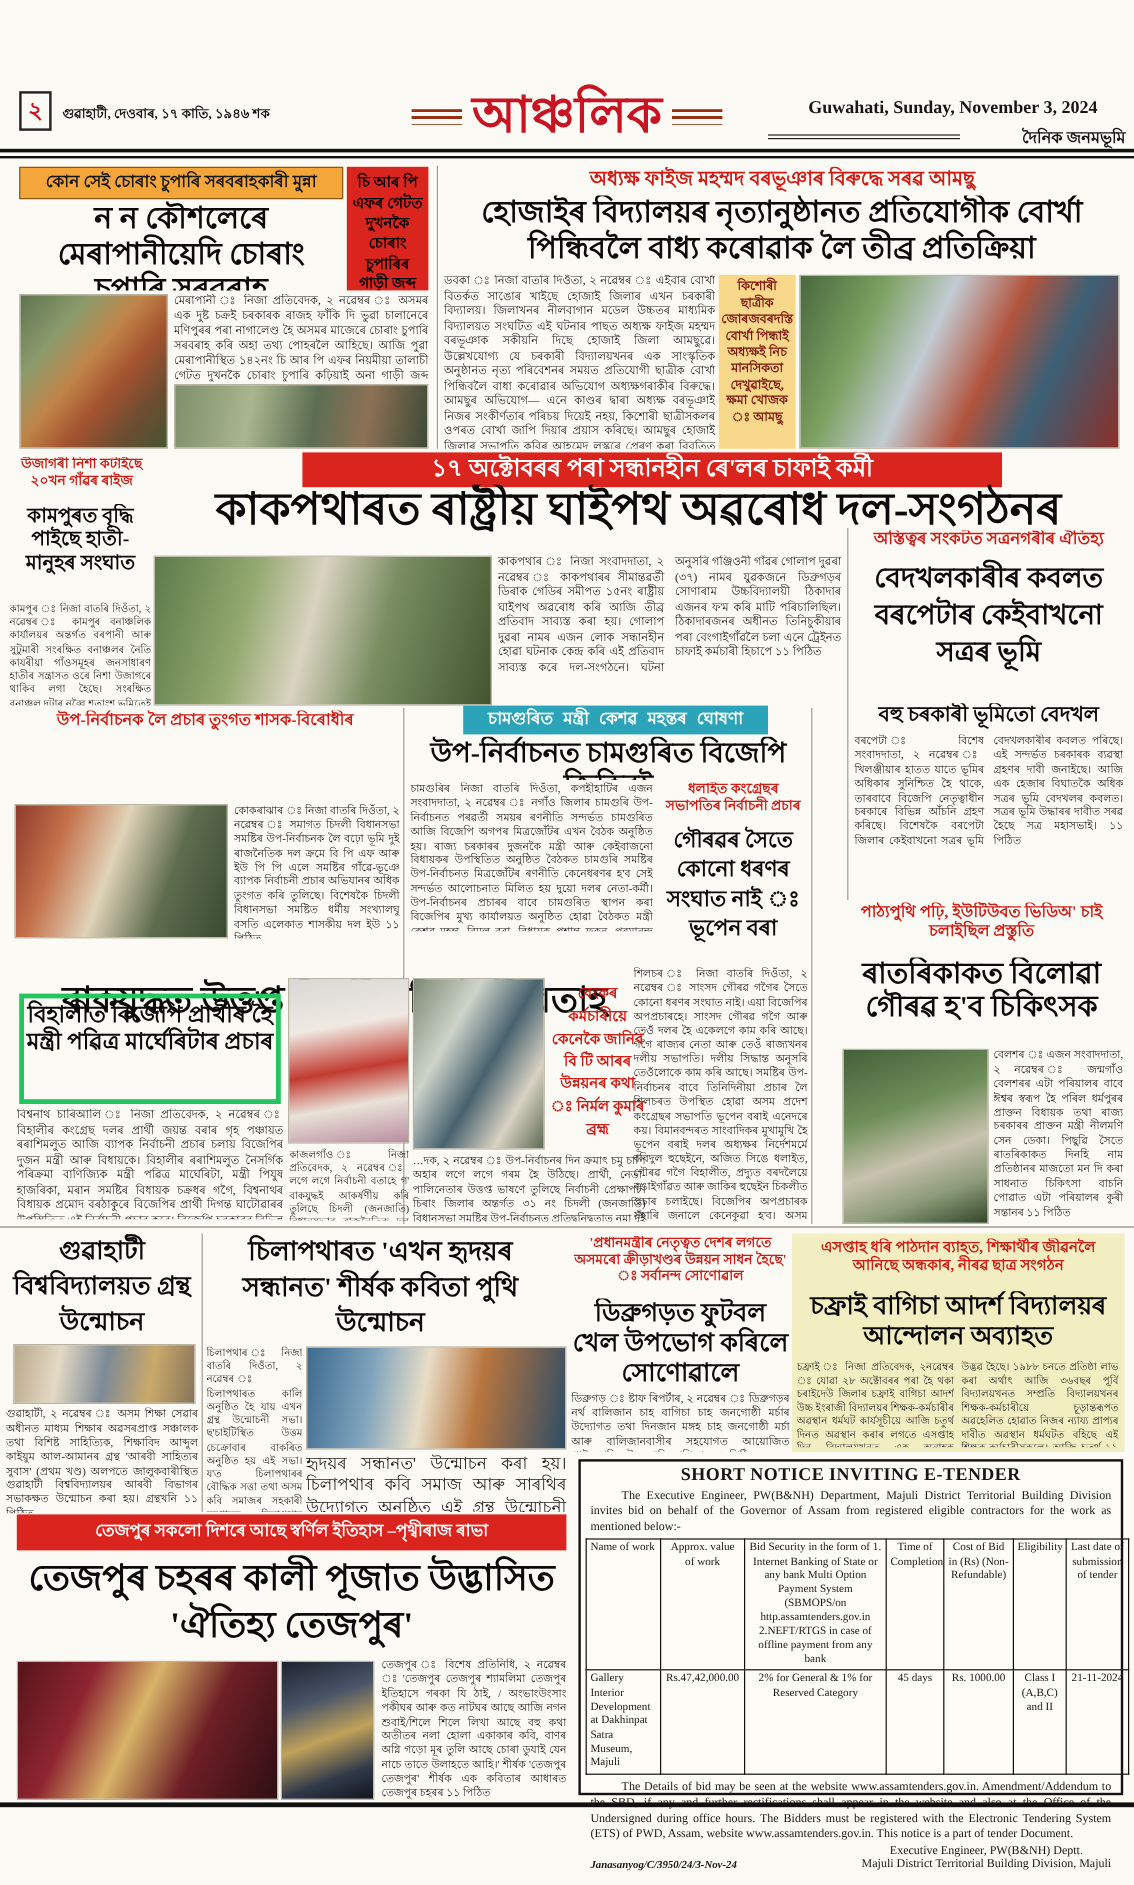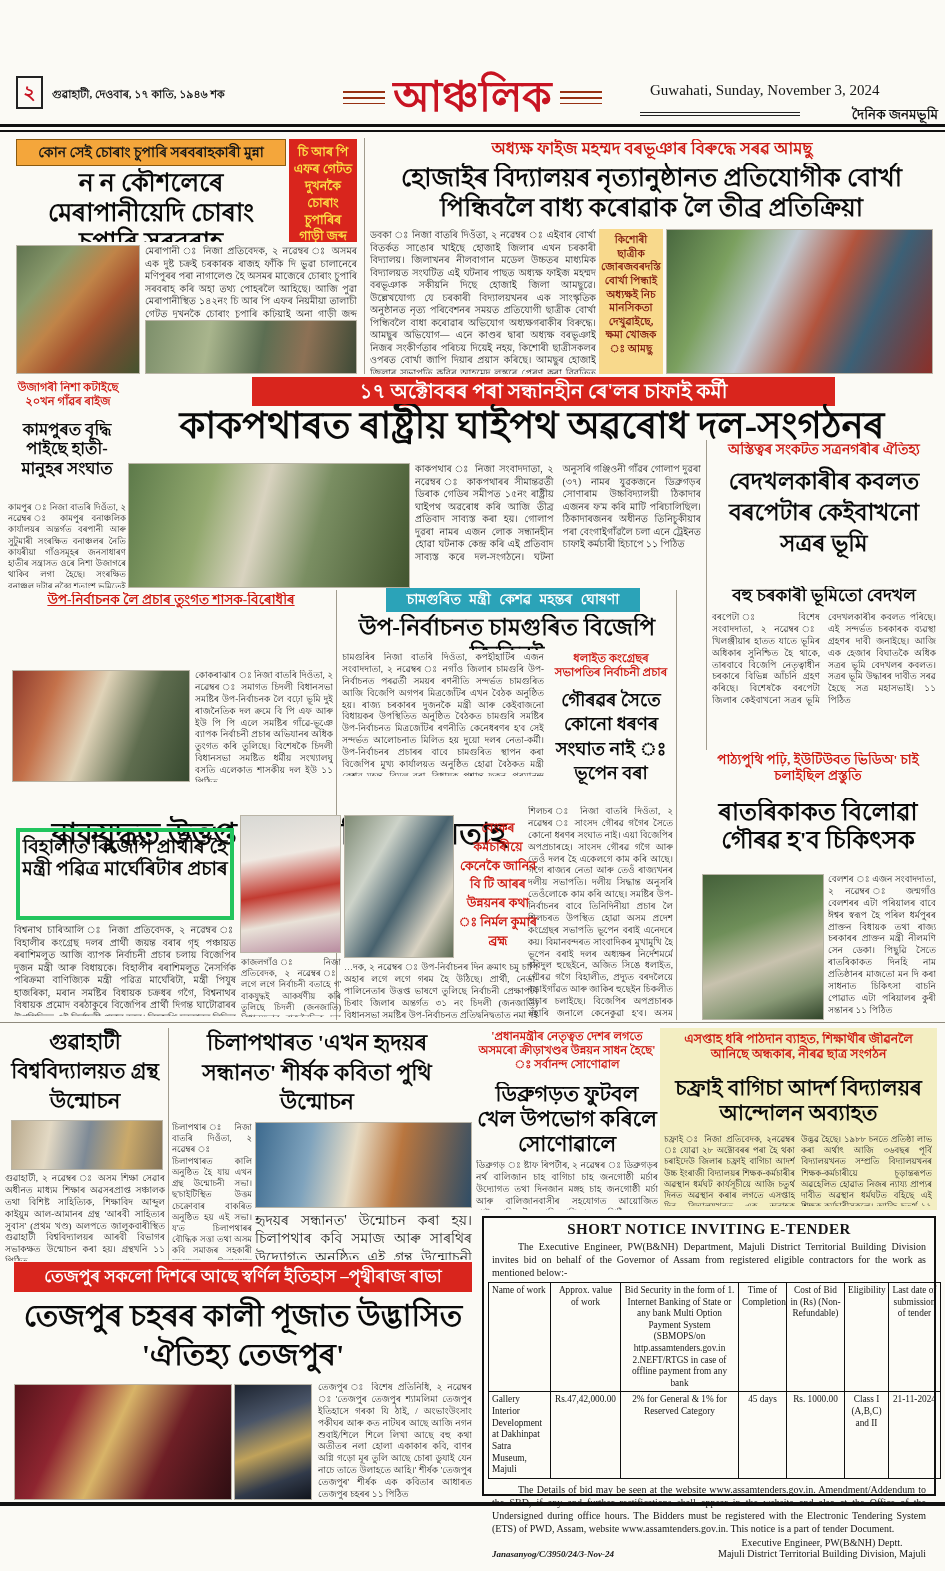--- a/index.html
+++ b/index.html
@@ -27,36 +27,36 @@
   .vr{background:#a19c8e;width:1px;}
   .hrule{background:#8f8a7d;height:1px;}
   .ybox{background:#f8d98c;color:#7e180f;font-weight:bold;text-align:center;overflow:hidden;}
   .panel{background:#f3eec2;}
   .tender{border:2px solid #111;background:#fdfcf7;font-family:"Liberation Serif",serif;}
   .tender table{width:100%;border-collapse:collapse;table-layout:fixed;}
   .tender th,.tender td{border:1px solid #111;font-size:9.3px;line-height:1.25;padding:2px 3px;font-weight:normal;vertical-align:top;text-align:center;overflow:hidden;}
   .tender .t-title{font-size:15px;font-weight:bold;text-align:center;letter-spacing:.4px;}
   .tender .t-intro{font-size:10px;text-align:justify;line-height:1.3;text-indent:26px;margin:2px 4px 3px 4px;}
   .tender .t-details{font-size:10px;text-align:justify;line-height:1.3;text-indent:26px;margin:4px 4px 2px 4px;}
-  .sidebox{background:#d9251d;color:#fde047;font-weight:bold;text-align:center;overflow:hidden;}
+  .sidebox{background:#d9251d;color:#000000;font-weight:bold;text-align:center;overflow:hidden;}
   .deco-lines{height:13px;width:42px;background:repeating-linear-gradient(#973012 0 2px,transparent 2px 6px);}
 </style>
 </head>
 <body>
 
 <div class="page">
 
   <div class="abs" style="left:16px;top:76px;width:27px;height:33px;border:2px solid #222;color:#c81422;font-weight:bold;font-size:19px;text-align:center;line-height:30px;">২</div>
   <div class="abs" style="left:52px;top:86px;width:230px;font-size:11px;font-weight:bold;">গুৱাহাটী, দেওবাৰ, ১৭ কাতি, ১৯৪৬ শক</div>
   <div class="abs" style="left:320px;top:70px;width:305px;height:54px;display:flex;align-items:center;justify-content:center;gap:8px;">
     <span class="deco-lines"></span>
     <span style="font-size:42px;font-weight:bold;color:#c81422;line-height:1;">আঞ্চলিক</span>
     <span class="deco-lines"></span>
   </div>
-  <div class="abs" style="left:650px;top:82px;width:288px;font-size:15px;font-weight:normal;text-align:left;">Guwahati, Sunday, November 3, 2024</div>
+  <div class="abs" style="left:650px;top:82px;width:288px;font-size:15px;font-weight:bold;text-align:center;">Guwahati, Sunday, November 3, 2024</div>
   <div class="abs" style="left:640px;top:112px;width:160px;height:4px;border-top:1.5px solid #222;border-bottom:1.5px solid #222;"></div>
   <div class="abs" style="left:804px;top:104px;width:134px;font-size:13.5px;font-weight:bold;text-align:right;">দৈনিক জনমভূমি</div>
   <div class="abs" style="left:0px;top:124px;width:945px;height:3px;background:#111;"></div>
   <div class="abs" style="left:0px;top:130px;width:945px;height:1.5px;background:#111;"></div>
 
   <div class="abs" style="left:16px;top:139px;width:270px;height:27px;background:#f4a63b;border:1px solid #8a5a10;font-weight:bold;font-size:14px;text-align:center;line-height:25px;overflow:hidden;">কোন সেই চোৰাং চুপাৰি সৰবৰাহকাৰী মুন্না</div>
   <div class="abs hl" style="left:16px;top:168px;width:270px;height:74px;font-size:25px;">ন ন কৌশলেৰে মেৰাপানীয়েদি চোৰাং চুপাৰি সৰবৰাহ</div>
   <div class="abs sidebox" style="left:289px;top:139px;width:68px;height:103px;font-size:12.5px;padding:5px 3px;line-height:1.35;">চি আৰ পি এফৰ গেটত দুখনকৈ চোৰাং চুপাৰিৰ গাড়ী জব্দ</div>
   <div class="abs photo ph1" style="left:16px;top:245px;width:124px;height:129px;"></div>
   <div class="abs body-txt" style="left:145px;top:245px;width:212px;height:73px;">মেৰাপানী ঃ নিজা প্ৰতিবেদক, ২ নৱেম্বৰ ঃ অসমৰ এক দুষ্ট চক্ৰই চৰকাৰক ৰাজহ ফাঁকি দি ভুৱা চালানেৰে মণিপুৰৰ পৰা নাগালেণ্ড হৈ অসমৰ মাজেৰে চোৰাং চুপাৰি সৰবৰাহ কৰি অহা তথ্য পোহৰলৈ আহিছে। আজি পুৱা মেৰাপানীস্থিত ১৪২নং চি আৰ পি এফৰ নিয়মীয়া তালাচী গেটত দুখনকৈ চোৰাং চুপাৰি কঢ়িয়াই অনা গাড়ী জব্দ কৰাৰ পাছত ন ন তথ্য পোহৰলৈ আহিছে। এ এছ ২৬ এ টি-২৩৫৭ আৰু এন এল ০১ এ ই-০০৮০ নম্বৰৰ ট্ৰাক দুখনত বস্তা বনাই লুকুৱাই আনিছিল চুপাৰিখিনি। ১১ পিঠিত</div>
@@ -80,21 +80,21 @@
   <div class="abs photo ph4" style="left:128px;top:463px;width:282px;height:125px;"></div>
   <div class="abs body-txt" style="left:415px;top:463px;width:286px;height:125px;column-count:2;column-gap:9px;">কাকপথাৰ ঃ নিজা সংবাদদাতা, ২ নৱেম্বৰ ঃ কাকপথাৰৰ সীমান্তৱৰ্তী ডিৰাক গেডিৰ সমীপত ১৫নং ৰাষ্ট্ৰীয় ঘাইপথ অৱৰোধ কৰি আজি তীব্ৰ প্ৰতিবাদ সাব্যস্ত কৰা হয়। গোলাপ দুৱৰা নামৰ এজন লোক সন্ধানহীন হোৱা ঘটনাক কেন্দ্ৰ কৰি এই প্ৰতিবাদ সাব্যস্ত কৰে দল-সংগঠনে। ঘটনা অনুসৰি গঞ্জিওনী গাঁৱৰ গোলাপ দুৱৰা (৩৭) নামৰ যুৱকজনে ডিব্ৰুগড়ৰ সোণাৰাম উচ্চবিদ্যালয়ী ঠিকাদাৰ এজনৰ ফ'ম কৰি মাটি পৰিচালিছিল। ঠিকাদাৰজনৰ অধীনত তিনিচুকীয়াৰ পৰা বেংগাইগাঁৱলৈ চলা এনে ট্ৰেইনত চাফাই কৰ্মচাৰী হিচাপে ১১ পিঠিত</div>
 
   <div class="abs vr" style="left:706px;top:440px;height:310px;"></div>
 
   <div class="abs kick" style="left:712px;top:442px;width:224px;height:22px;font-size:14px;">অস্তিত্বৰ সংকটত সত্ৰনগৰীৰ ঐতিহ্য</div>
   <div class="abs hl" style="left:712px;top:466px;width:224px;height:118px;font-size:23px;line-height:1.35;">বেদখলকাৰীৰ কবলত বৰপেটাৰ কেইবাখনো সত্ৰৰ ভূমি</div>
   <div class="abs hl" style="left:712px;top:586px;width:224px;height:24px;font-size:17px;">বহু চৰকাৰী ভূমিতো বেদখল</div>
   <div class="abs body-txt" style="left:712px;top:612px;width:224px;height:136px;column-count:2;column-gap:8px;font-size:9px;">বৰপেটা ঃ বিশেষ সংবাদদাতা, ২ নৱেম্বৰ ঃ খিলঞ্জীয়াৰ হাতত যাতে ভূমিৰ অধিকাৰ সুনিশ্চিত হৈ থাকে, তাৰবাবে বিজেপি নেতৃত্বাধীন চৰকাৰে বিভিন্ন আঁচনি গ্ৰহণ কৰিছে। বিশেষকৈ বৰপেটা জিলাৰ কেইবাখনো সত্ৰৰ ভূমি বেদখলকাৰীৰ কবলত পৰিছে। এই সন্দৰ্ভত চৰকাৰক ব্যৱস্থা গ্ৰহণৰ দাবী জনাইছে। আজি এক হেজাৰ বিঘাতকৈ অধিক সত্ৰৰ ভূমি বেদখলৰ কবলত। সত্ৰৰ ভূমি উদ্ধাৰৰ দাবীত সৰৱ হৈছে সত্ৰ মহাসভাই। ১১ পিঠিত</div>
 
-  <div class="abs kick" style="left:30px;top:592px;width:282px;height:22px;font-size:13.5px;text-decoration:underline;">উপ-নিৰ্বাচনক লৈ প্ৰচাৰ তুংগত শাসক-বিৰোধীৰ</div>
+  <div class="abs kick" style="left:30px;top:592px;width:282px;height:22px;font-size:13.5px;">উপ-নিৰ্বাচনক লৈ প্ৰচাৰ তুংগত শাসক-বিৰোধীৰ</div>
   <div class="abs photo ph6" style="left:12px;top:670px;width:178px;height:112px;"></div>
   <div class="abs body-txt" style="left:195px;top:670px;width:138px;height:112px;font-size:9px;">কোকৰাঝাৰ ঃ নিজা বাতৰি দিওঁতা, ২ নৱেম্বৰ ঃ সমাগত চিদলী বিধানসভা সমষ্টিৰ উপ-নিৰ্বাচনক লৈ বঢ়ো ভূমি দুই ৰাজনৈতিক দল ক্ৰমে বি পি এফ আৰু ইউ পি পি এলে সমষ্টিৰ গাঁৱে-ভূঞে ব্যাপক নিৰ্বাচনী প্ৰচাৰ অভিযানৰ অধিক তুংগত কৰি তুলিছে। বিশেষকৈ চিদলী বিধানসভা সমষ্টিত ধৰ্মীয় সংখ্যালঘু বসতি এলেকাত শাসকীয় দল ইউ ১১ পিঠিত</div>
 
   <div class="abs vr" style="left:336px;top:590px;height:430px;"></div>
 
   <div class="abs teal-banner" style="left:386px;top:588px;width:254px;height:24px;font-size:14px;line-height:24px;font-family:Liberation Mono, monospace;">চামগুৰিত মন্ত্ৰী কেশৱ মহন্তৰ ঘোষণা</div>
   <div class="abs hl" style="left:342px;top:614px;width:330px;height:36px;font-size:23px;">উপ-নিৰ্বাচনত চামগুৰিত বিজেপি জিকিবই</div>
   <div class="abs body-txt" style="left:342px;top:652px;width:202px;height:124px;font-size:9px;">চামগুৰিৰ নিজা বাতৰি দিওঁতা, কপহীহাটিৰ এজন সংবাদদাতা, ২ নৱেম্বৰ ঃ নগাঁও জিলাৰ চামগুৰি উপ-নিৰ্বাচনত পৰৱৰ্তী সময়ৰ ৰণনীতি সন্দৰ্ভত চামগুৰিত আজি বিজেপি অগপৰ মিত্ৰজোঁটৰ এখন বৈঠক অনুষ্ঠিত হয়। ৰাজ্য চৰকাৰৰ দুজনকৈ মন্ত্ৰী আৰু কেইবাজনো বিধায়কৰ উপস্থিতিত অনুষ্ঠিত বৈঠকত চামগুৰি সমষ্টিৰ উপ-নিৰ্বাচনত মিত্ৰজোঁটৰ ৰণনীতি কেনেধৰণৰ হ'ব সেই সন্দৰ্ভত আলোচনাত মিলিত হয় দুয়ো দলৰ নেতা-কৰ্মী। উপ-নিৰ্বাচনৰ প্ৰচাৰৰ বাবে চামগুৰিত স্থাপন কৰা বিজেপিৰ মুখ্য কাৰ্যালয়ত অনুষ্ঠিত হোৱা বৈঠকত মন্ত্ৰী কেশৱ মহন্ত, বিমল বৰা, বিধায়ক প্ৰশান্ত ফুকন, পৰমানন্দ ১১ পিঠিত</div>
 
   <div class="abs kick" style="left:549px;top:652px;width:124px;height:34px;font-size:11.5px;">ধলাইত কংগ্ৰেছৰ সভাপতিৰ নিৰ্বাচনী প্ৰচাৰ</div>
@@ -135,21 +135,21 @@
   <div class="abs kick" style="left:476px;top:1030px;width:182px;height:50px;font-size:11.5px;">'প্ৰধানমন্ত্ৰীৰ নেতৃত্বত দেশৰ লগতে অসমৰো ক্ৰীড়াখণ্ডৰ উন্নয়ন সাধন হৈছে' ঃ সৰ্বানন্দ সোণোৱাল</div>
   <div class="abs hl" style="left:476px;top:1082px;width:182px;height:76px;font-size:21px;">ডিব্ৰুগড়ত ফুটবল খেল উপভোগ কৰিলে সোণোৱালে</div>
   <div class="abs body-txt" style="left:476px;top:1160px;width:182px;height:50px;font-size:9px;">ডিব্ৰুগড় ঃ ষ্টাফ ৰিপৰ্টাৰ, ২ নৱেম্বৰ ঃ ডিব্ৰুগড়ৰ নৰ্থ বালিজান চাহ বাগিচা চাহ জনগোষ্ঠী মৰ্চাৰ উদ্যোগত তথা দিনজান মঙ্গহ চাহ জনগোষ্ঠী মৰ্চা আৰু বালিজানবাসীৰ সহযোগত আয়োজিত প্ৰাইজমানি ফুটবল প্ৰতিযোগিতাৰ ১১ পিঠিত</div>
 
   <div class="abs panel" style="left:660px;top:1028px;width:277px;height:182px;"></div>
   <div class="abs kick" style="left:664px;top:1032px;width:269px;height:42px;font-size:12.5px;">এসপ্তাহ ধৰি পাঠদান ব্যাহত, শিক্ষাৰ্থীৰ জীৱনলৈ আনিছে অন্ধকাৰ, নীৰৱ ছাত্ৰ সংগঠন</div>
   <div class="abs hl" style="left:664px;top:1076px;width:269px;height:54px;font-size:21px;">চফ্ৰাই বাগিচা আদৰ্শ বিদ্যালয়ৰ আন্দোলন অব্যাহত</div>
   <div class="abs body-txt" style="left:664px;top:1134px;width:131px;height:72px;font-size:8.5px;">চফ্ৰাই ঃ নিজা প্ৰতিবেদক, ২নৱেম্বৰ ঃ যোৱা ২৮ অক্টোবৰৰ পৰা হৈ থকা চৰাইদেউ জিলাৰ চফ্ৰাই বাগিচা আদৰ্শ উচ্চ ইংৰাজী বিদ্যালয়ৰ শিক্ষক-কৰ্মচাৰীৰ অৱস্থান ধৰ্মঘট কাৰ্যসূচীয়ে আজি চতুৰ্থ দিনত অৱস্থান কৰাৰ লগতে এসপ্তাহ দিন বিদ্যালয়খনত এক অনাহক পৰিস্থিতিৰ</div>
   <div class="abs body-txt" style="left:801px;top:1134px;width:131px;height:72px;font-size:8.5px;">উদ্ভৱ হৈছে। ১৯৮৮ চনতে প্ৰতিষ্ঠা লাভ কৰা অৰ্থাৎ আজি ৩৬বছৰ পূৰ্বি বিদ্যালয়খনত সম্প্ৰতি বিদ্যালয়খনৰ শিক্ষক-কৰ্মচাৰীয়ে চূড়ান্তৰূপত অৱহেলিত হোৱাত নিজৰ ন্যায্য প্ৰাপ্যৰ দাবীত অৱস্থান ধৰ্মঘটত বহিছে এই শিক্ষক-কৰ্মচাৰীসকলে। আজি চতুৰ্থ ১১ পিঠিত</div>
 
-  <div class="abs red-banner" style="left:14px;top:1262px;width:458px;height:30px;font-size:17px;line-height:30px;">তেজপুৰ সকলো দিশৰে আছে স্বৰ্ণিল ইতিহাস –পৃথ্বীৰাজ ৰাভা</div>
+  <div class="abs red-banner" style="left:14px;top:1262px;width:458px;height:30px;font-size:14px;line-height:30px;">তেজপুৰ সকলো দিশৰে আছে স্বৰ্ণিল ইতিহাস –পৃথ্বীৰাজ ৰাভা</div>
   <div class="abs hl" style="left:14px;top:1296px;width:458px;height:84px;font-size:30px;line-height:1.3;">তেজপুৰ চহৰৰ কালী পূজাত উদ্ভাসিত 'ঐতিহ্য তেজপুৰ'</div>
   <div class="abs photo ph11" style="left:14px;top:1384px;width:218px;height:116px;"></div>
   <div class="abs photo ph12" style="left:234px;top:1384px;width:78px;height:116px;"></div>
   <div class="abs body-txt" style="left:318px;top:1382px;width:154px;height:118px;font-size:9px;">তেজপুৰ ঃ বিশেষ প্ৰতিনিধি, ২ নৱেম্বৰ ঃ 'তেজপুৰ তেজপুৰ শ্যামলিমা তেজপুৰ ইতিহাসে গৰকা যি ঠাই, / অংভাংউংসাং পকীঘৰ আৰু কত নাটঘৰ আছে আজি নগন শুবাই/শিলে শিলে লিখা আছে বহু কথা অতীতৰ নলা হোলা একাকাৰ কবি, বাণৰ অগ্নি গড়ো মূৰ তুলি আছে চোৰা ডুযাই যেন নাচে তাতে উলাহতে আহি।' শীৰ্ষক 'তেজপুৰ তেজপুৰ' শীৰ্ষক এক কবিতাৰ আধাৰত তেজপুৰ চহৰৰ ১১ পিঠিত</div>
 
   <div class="abs tender" style="left:482px;top:1216px;width:454px;height:280px;padding:3px 4px;">
     <div class="t-title">SHORT NOTICE INVITING E-TENDER</div>
     <div class="t-intro">The Executive Engineer, PW(B&amp;NH) Department, Majuli District Territorial Building Division invites bid on behalf of the Governor of Assam from registered eligible contractors for the work as mentioned below:-</div>
     <table>
       <colgroup>

